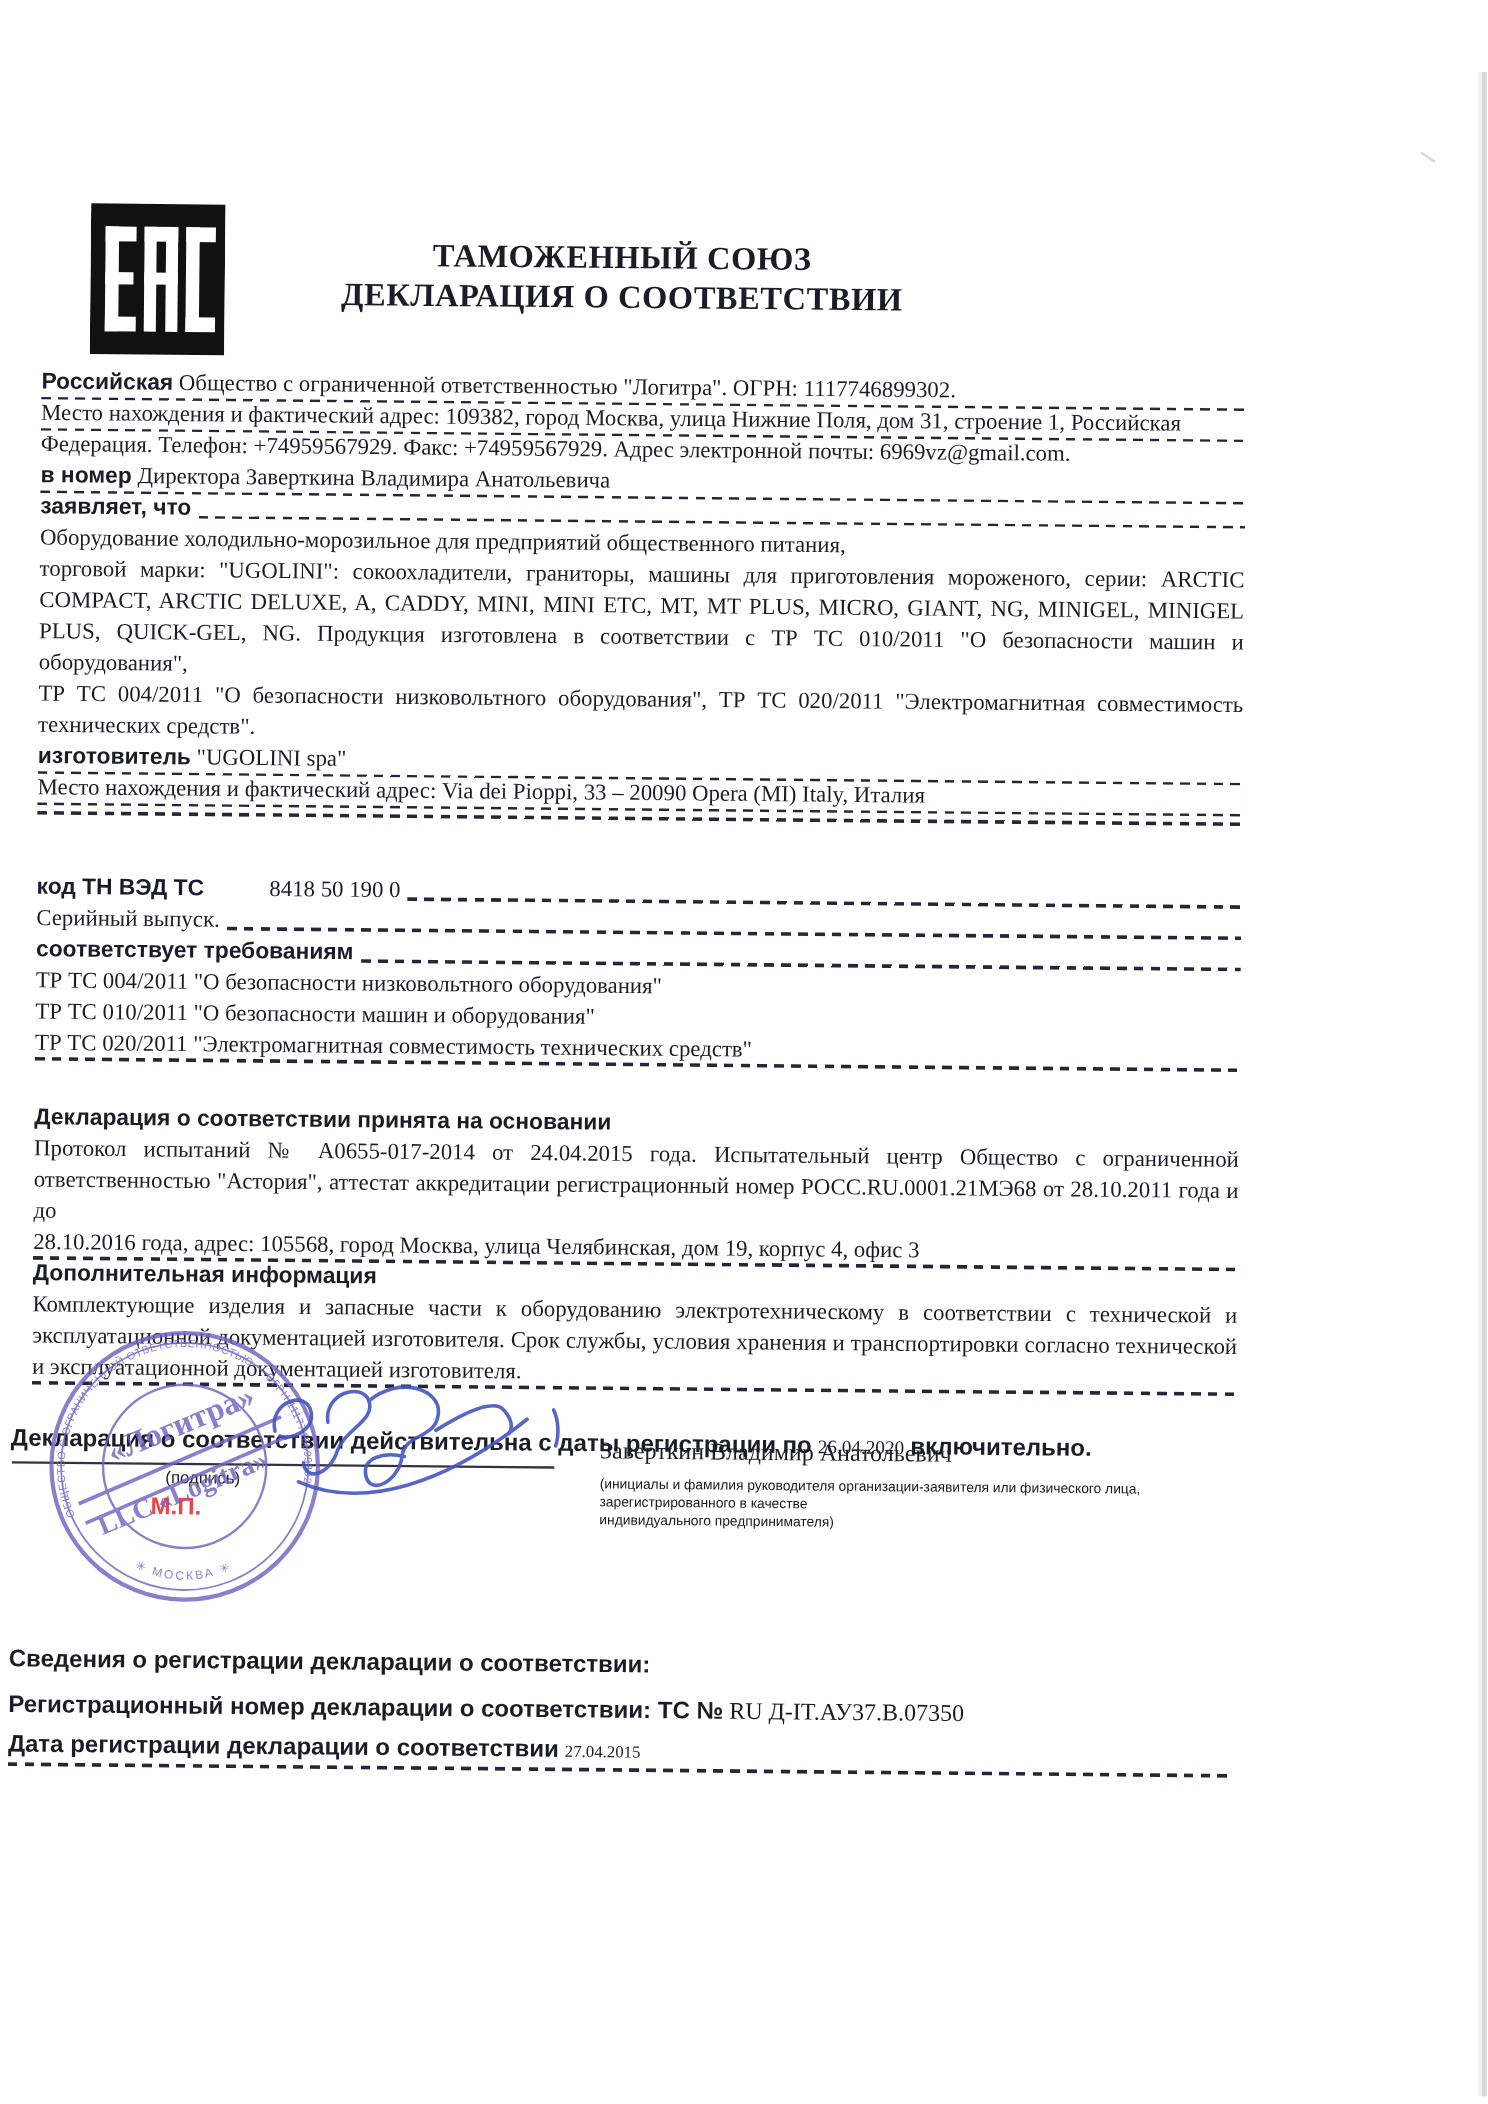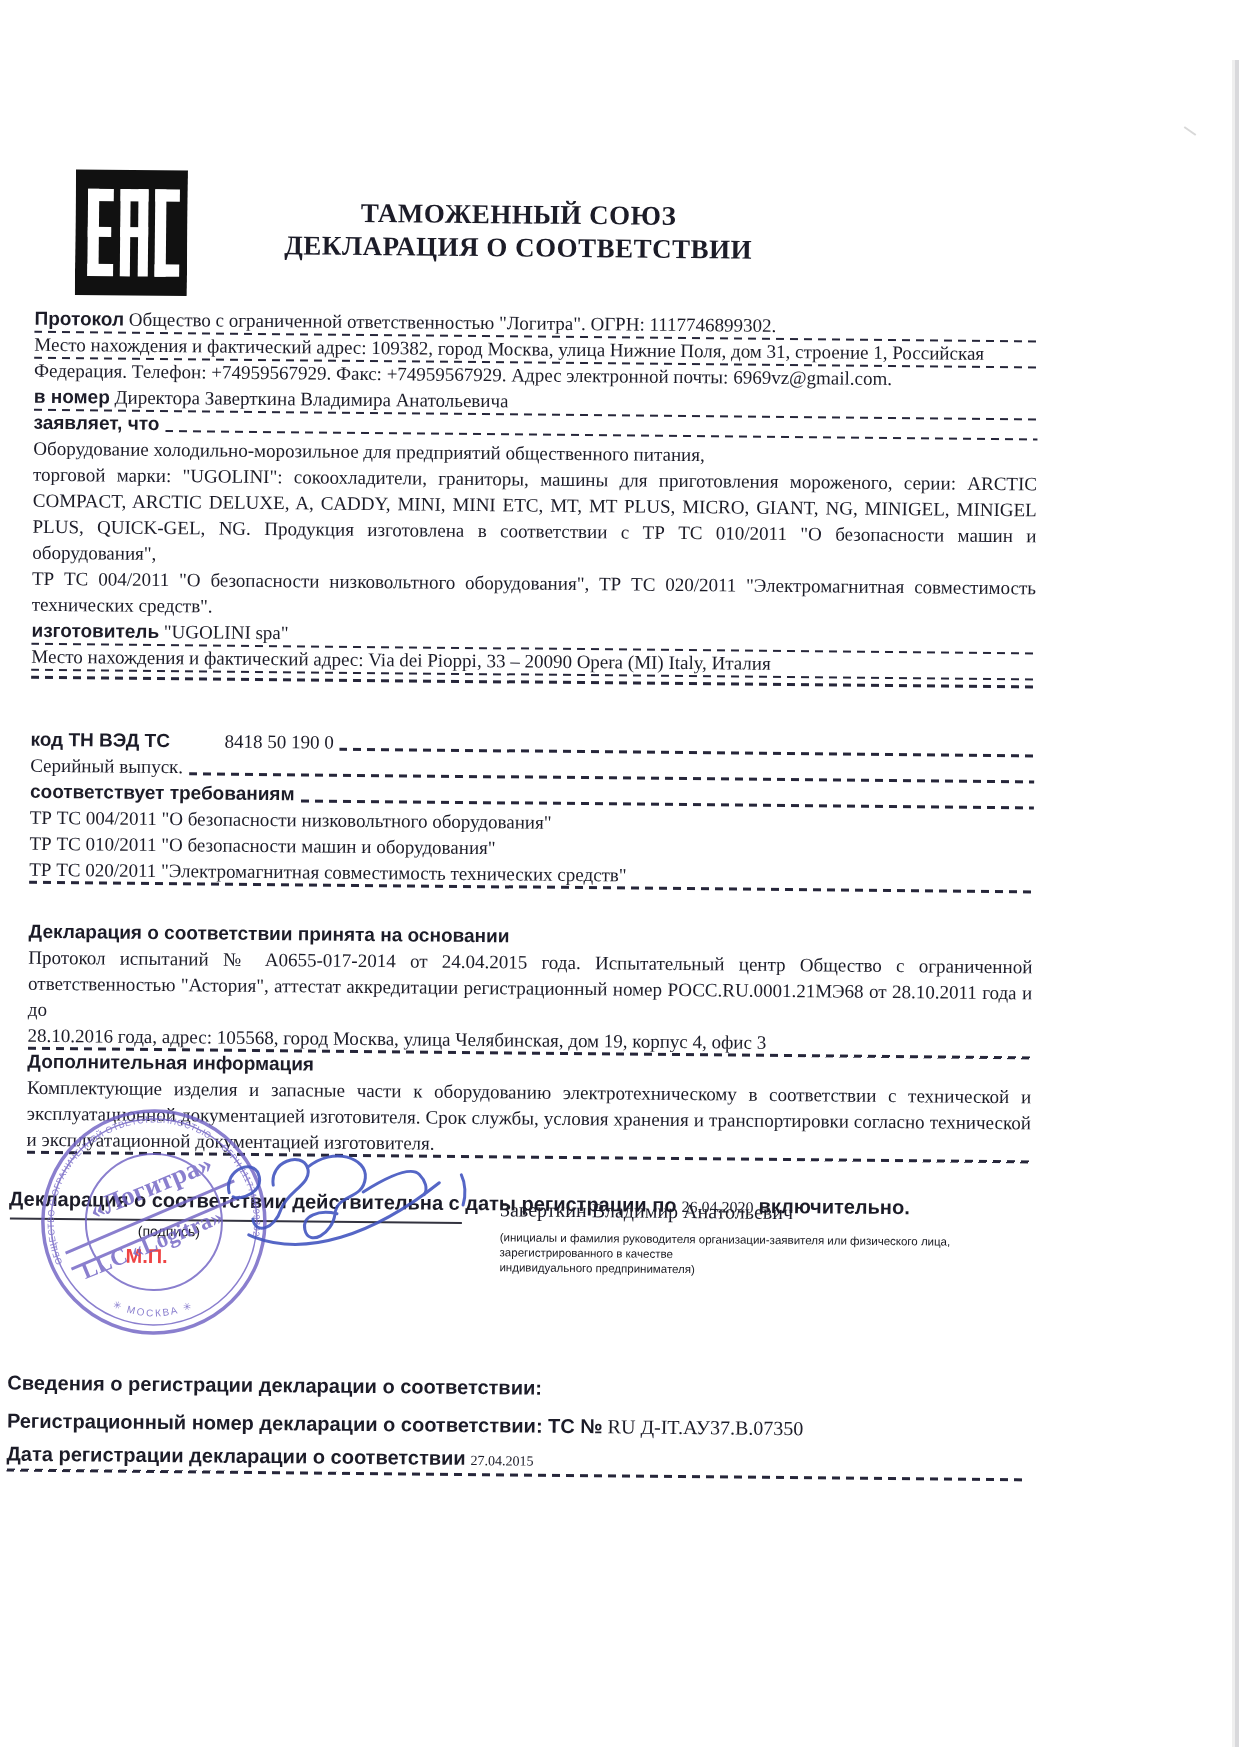--- a/index.html
+++ b/index.html
@@ -84,21 +84,21 @@
         <rect x="71" y="17" width="22" height="11" fill="#ffffff"></rect>
         <rect x="71" y="84" width="22" height="11" fill="#ffffff"></rect>
       </svg>
       <div class="titles">
         <div>ТАМОЖЕННЫЙ СОЮЗ</div>
         <div>ДЕКЛАРАЦИЯ О СООТВЕТСТВИИ</div>
       </div>
     </div>
 
     <div class="line u mt10">
-      <span class="b">Протокол</span>
+      <span class="b">Российская</span>
       <span>Общество с ограниченной ответственностью "Логитра".  ОГРН: 1117746899302.</span>
     </div>
     <div class="line u">Место нахождения и фактический адрес: 109382, город Москва, улица Нижние Поля, дом 31, строение 1, Российская</div>
     <div class="line">Федерация. Телефон: +74959567929. Факс: +74959567929. Адрес электронной почты: 6969vz@gmail.com.</div>
     <div class="line u">
       <span class="b">в номер</span>
       <span>Директора Заверткина Владимира Анатольевича</span>
     </div>
     <div class="line rowfill">
       <span class="b txt">заявляет, что</span>

